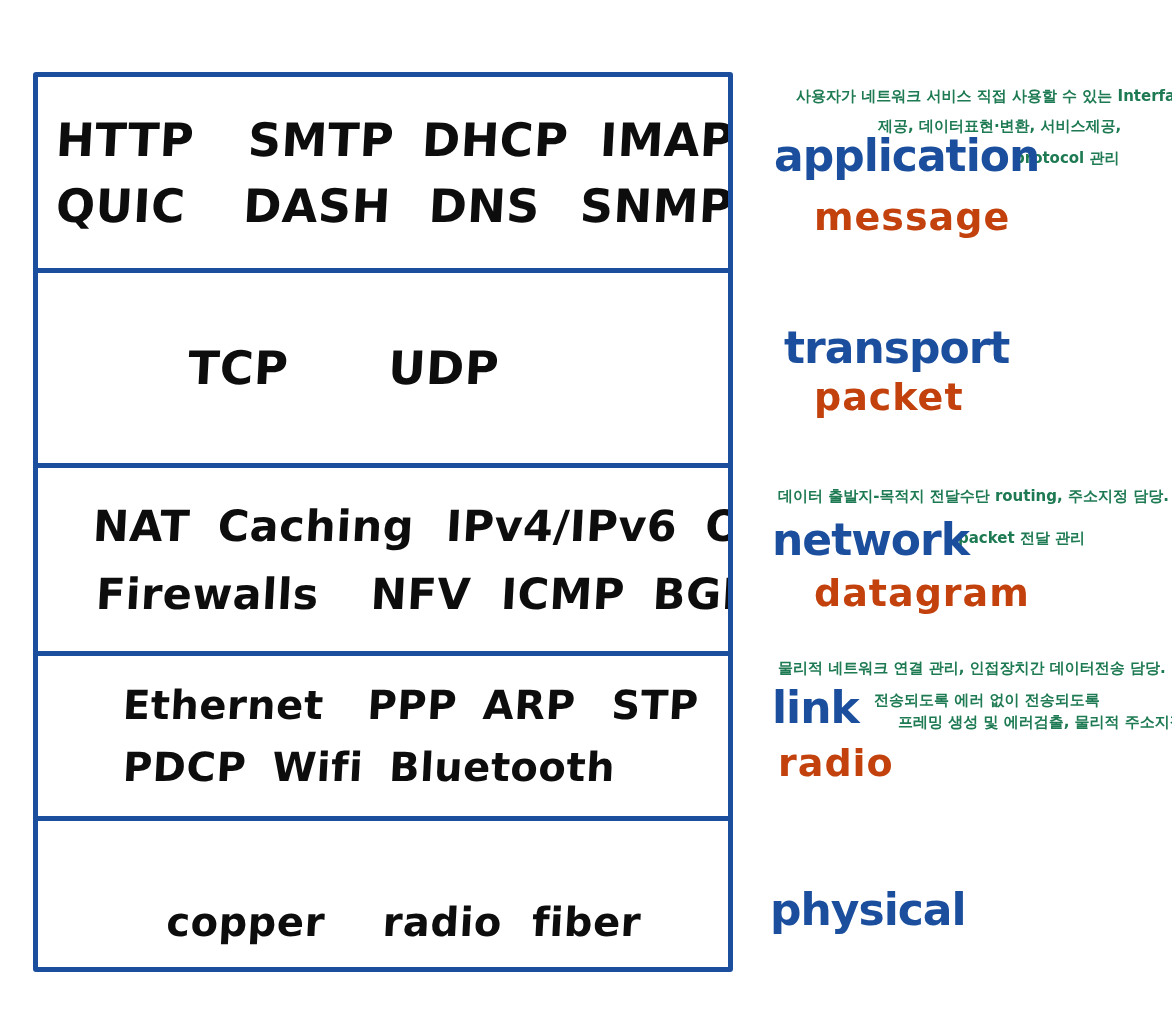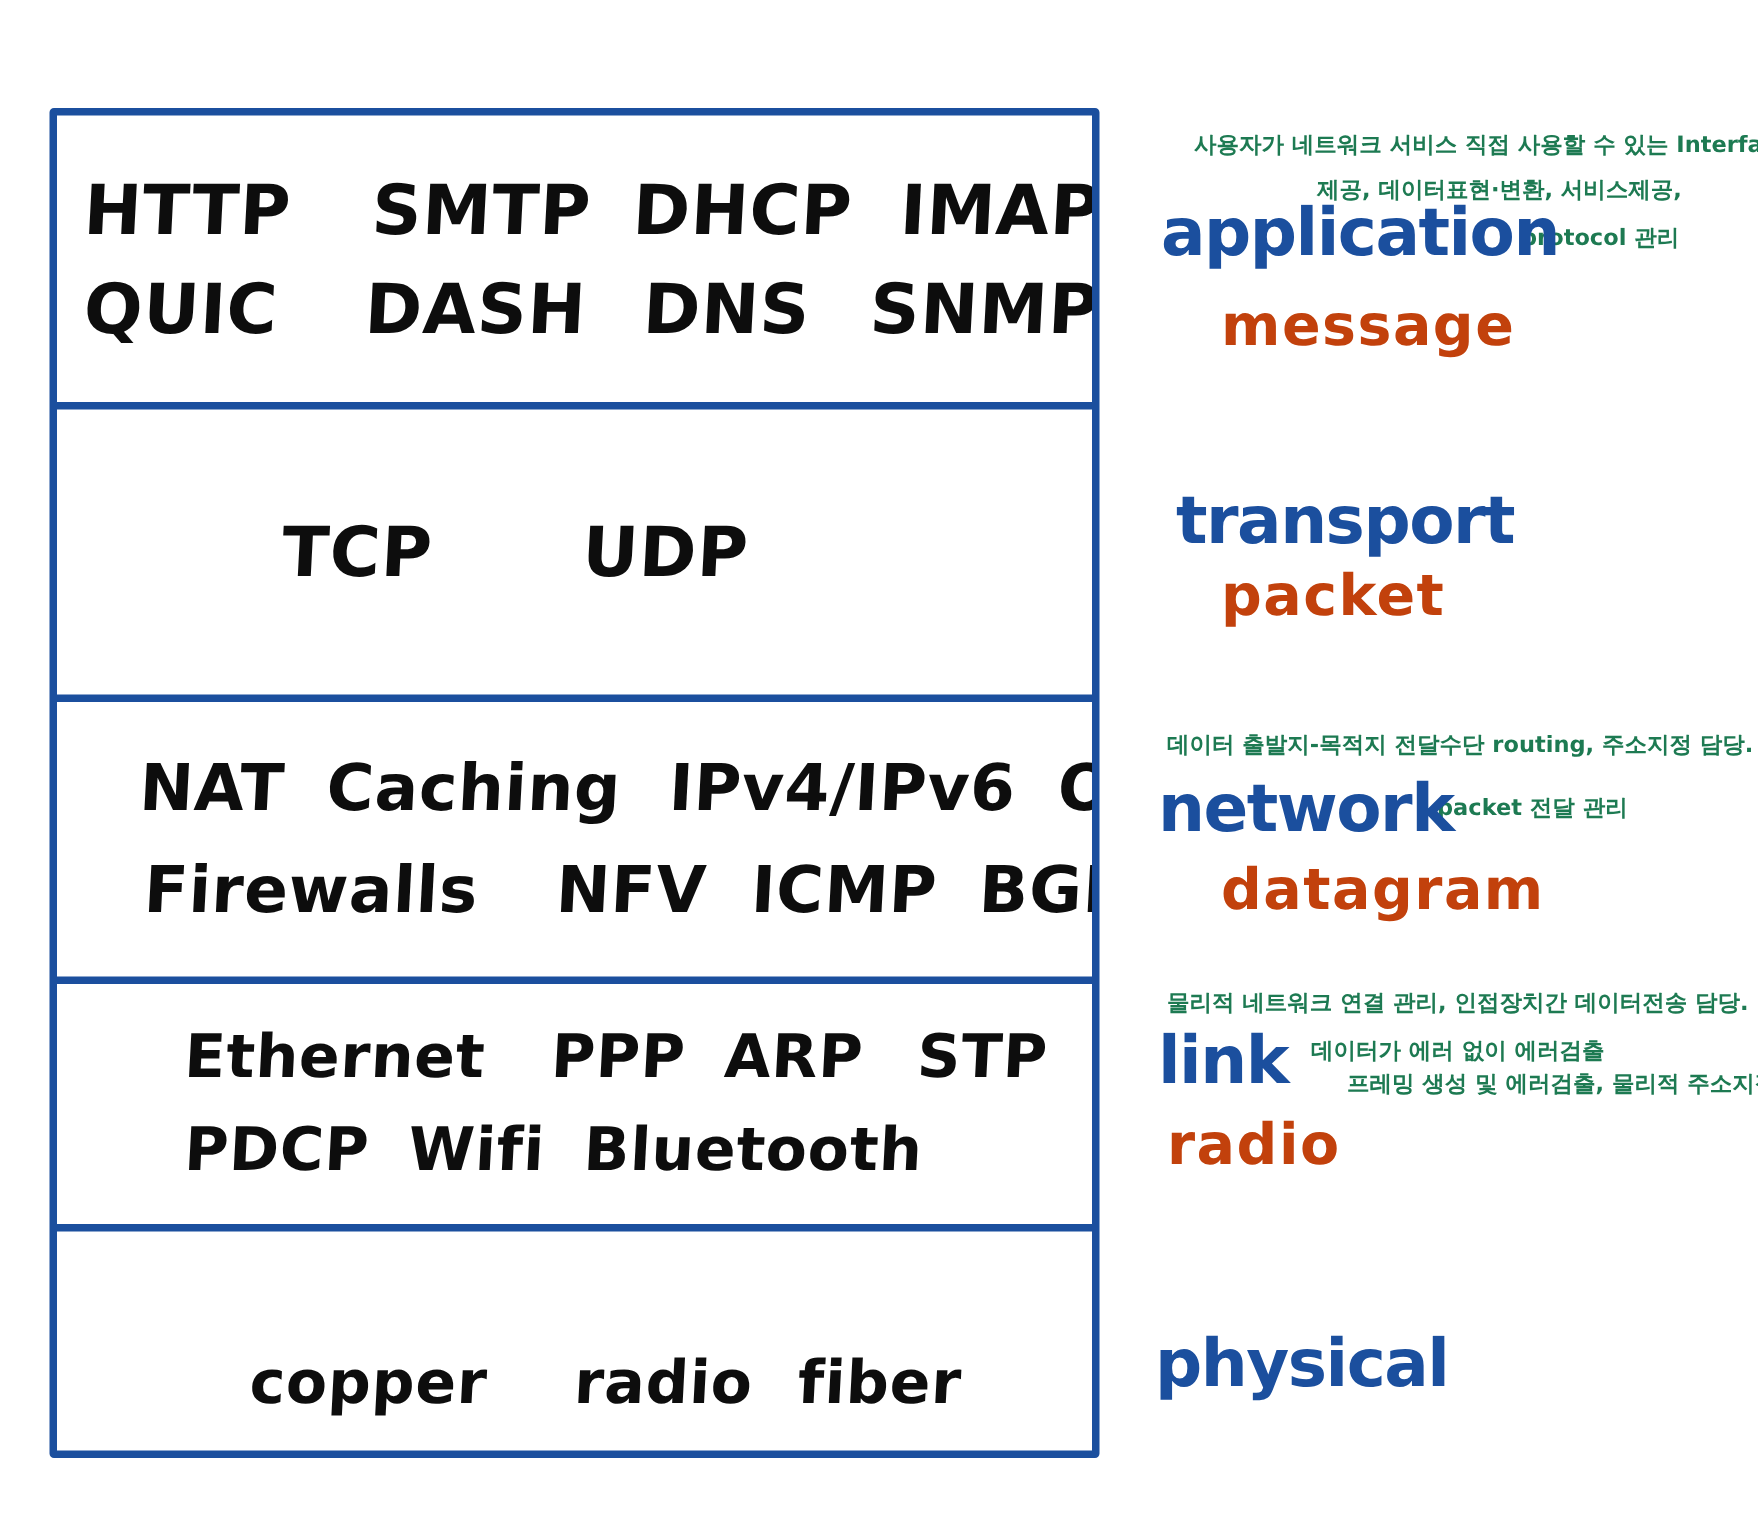--- a/index.html
+++ b/index.html
@@ -284,21 +284,21 @@
 
   <div class="ann-group" id="grp-network">
     <div class="ann-note note-1">데이터 출발지-목적지 전달수단 routing, 주소지정 담당.</div>
     <div class="ann-note note-2">packet 전달 관리</div>
     <div class="ann-layer-name">network</div>
     <div class="ann-pdu">datagram</div>
   </div>
 
   <div class="ann-group" id="grp-link">
     <div class="ann-note note-1">물리적 네트워크 연결 관리, 인접장치간 데이터전송 담당.</div>
-    <div class="ann-note note-2">데이터가 에러 없이 에러검출</div>
+    <div class="ann-note note-2">전송되도록 에러 없이 전송되도록</div>
     <div class="ann-note note-3">프레밍 생성 및 에러검출, 물리적 주소지정</div>
     <div class="ann-layer-name">link</div>
     <div class="ann-pdu">radio</div>
   </div>
 
   <div class="ann-group" id="grp-physical">
     <div class="ann-layer-name">physical</div>
   </div>
 
 </div>

